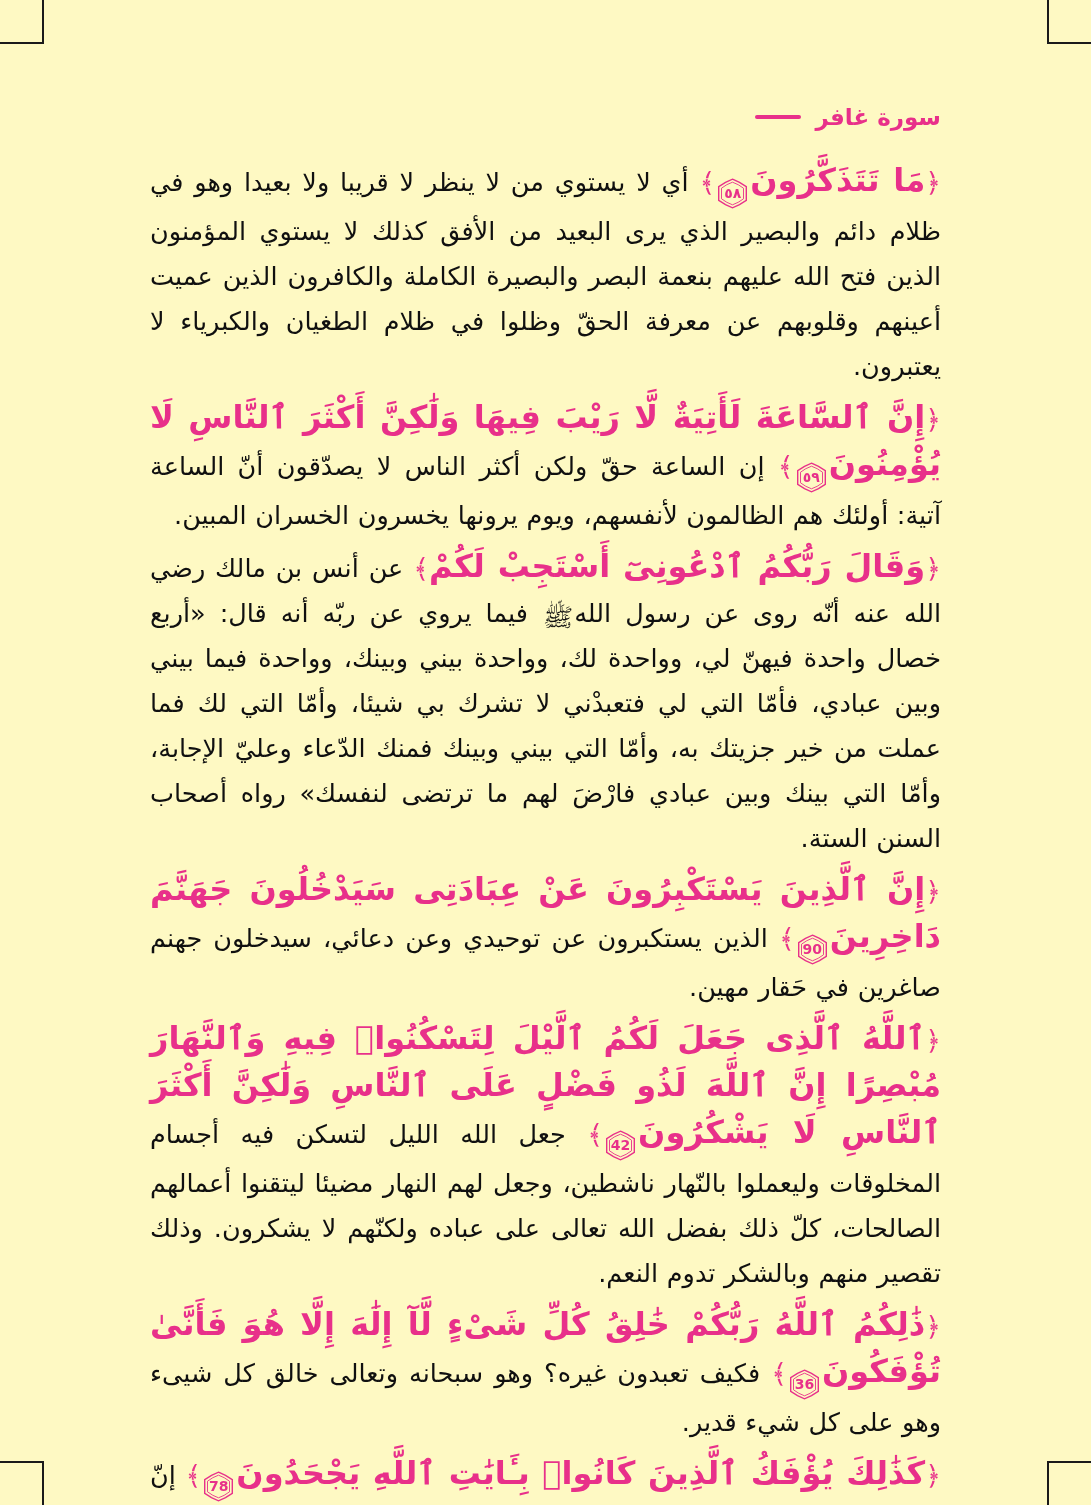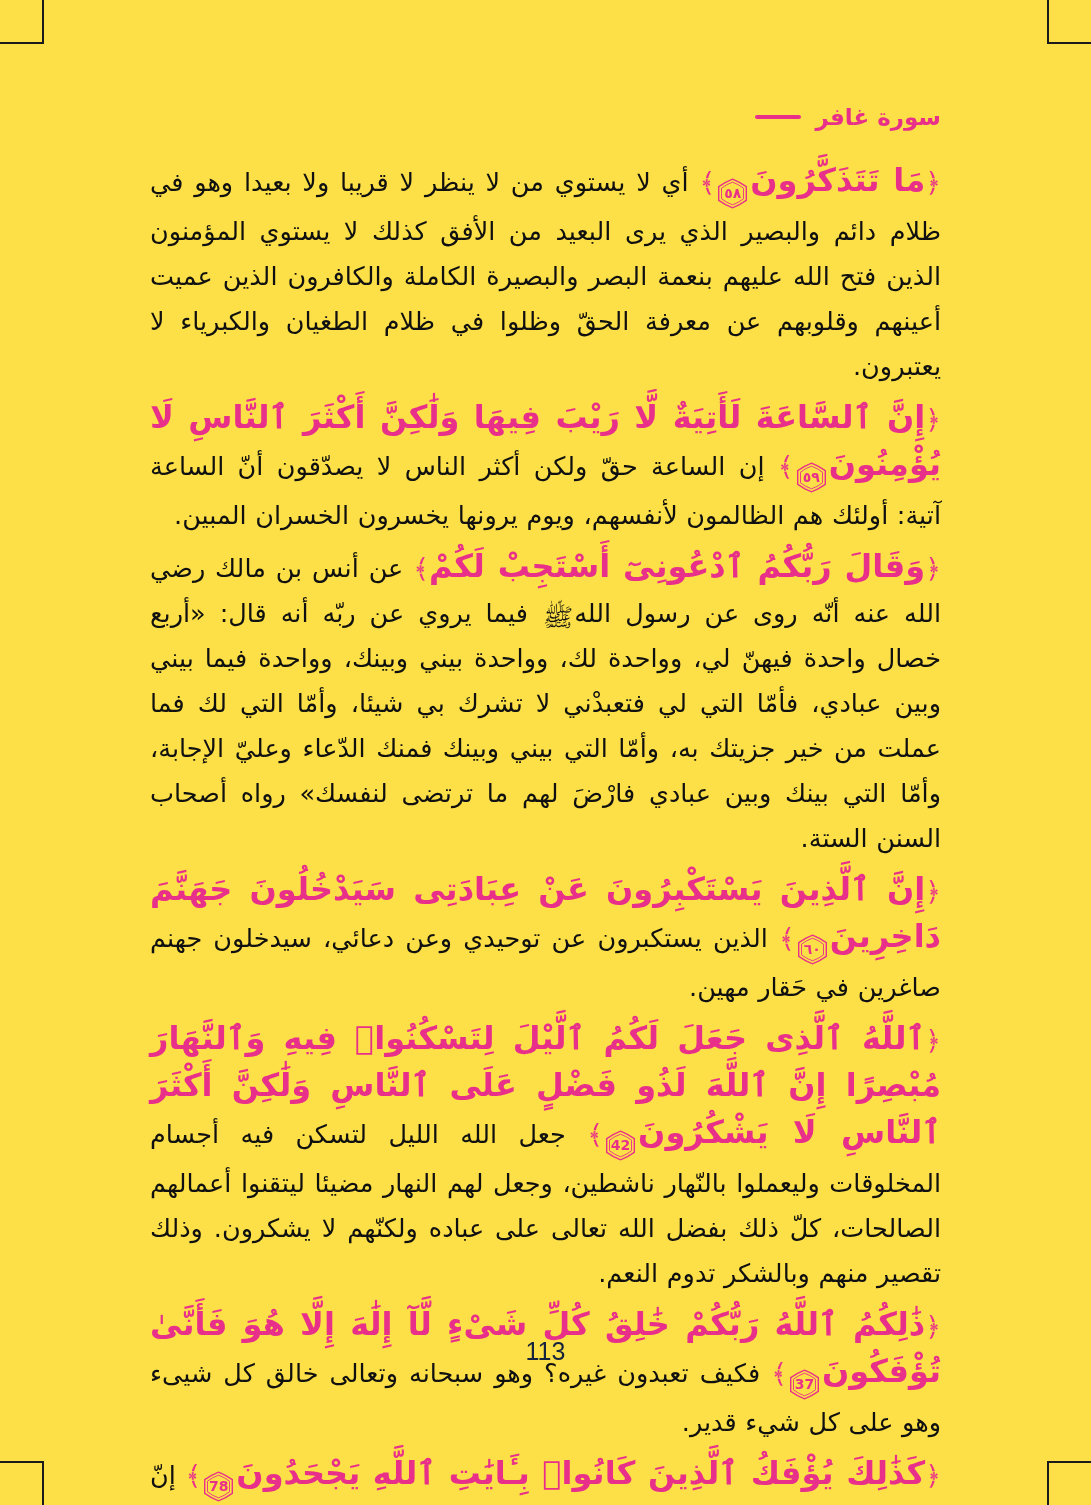--- a/index.html
+++ b/index.html
@@ -10,21 +10,21 @@
   }
 
   body {
     font-family: "DejaVu Sans", "Liberation Sans", sans-serif;
   }
 
   #page {
     position: relative;
     width: 1091px;
     height: 1505px;
-    background: #fde047;
+    background: #fef9c3;
     overflow: hidden;
     margin: 0 auto;
   }
 
   
   .crop {
     position: absolute;
     background: #1a1a1a;
   }
   .crop.v { width: 1.6px; height: 44px; }
@@ -193,45 +193,44 @@
       <span class="brk">﴿</span><span class="quran">وَقَالَ رَبُّكُمُ ٱدْعُونِىٓ أَسْتَجِبْ لَكُمْ</span><span class="brk">﴾</span>
       <span>عن أنس بن مالك رضي الله عنه أنّه روى عن رسول الله</span><span class="salawat">ﷺ</span>
       <span>فيما يروي عن ربّه أنه قال: «أربع خصال واحدة فيهنّ لي، وواحدة لك، وواحدة بيني وبينك، وواحدة فيما بيني وبين عبادي، فأمّا التي لي فتعبدْني لا تشرك بي شيئا، وأمّا التي لك فما عملت من خير جزيتك به، وأمّا التي بيني وبينك فمنك الدّعاء وعليّ الإجابة، وأمّا التي بينك وبين عبادي فارْضَ لهم ما ترتضى لنفسك» رواه أصحاب السنن الستة.</span>
     </p>
 
 
     <p class="para">
       <span class="brk">﴿</span><span class="quran">إِنَّ ٱلَّذِينَ يَسْتَكْبِرُونَ عَنْ عِبَادَتِى سَيَدْخُلُونَ جَهَنَّمَ دَاخِرِينَ</span><span class="ayah-num"><svg viewBox="0 0 31 31">
             <polygon points="15.5,1.2 22.5,4.3 29.3,8.6 29.3,22.4 22.5,26.7 15.5,29.8 8.5,26.7 1.7,22.4 1.7,8.6 8.5,4.3" fill="none" stroke="#E8308A" stroke-width="1.4"></polygon>
             <polygon points="15.5,4.2 21.2,6.7 26.5,10.2 26.5,20.8 21.2,24.3 15.5,26.8 9.8,24.3 4.5,20.8 4.5,10.2 9.8,6.7" fill="none" stroke="#E8308A" stroke-width="0.9"></polygon>
-          </svg><span>٦٠</span></span><span class="brk">﴾</span>
+          </svg><span>90</span></span><span class="brk">﴾</span>
       <span>الذين يستكبرون عن توحيدي وعن دعائي، سيدخلون جهنم صاغرين في حَقار مهين.</span>
     </p>
 
     <p class="para">
       <span class="brk">﴿</span><span class="quran">ٱللَّهُ ٱلَّذِى جَعَلَ لَكُمُ ٱلَّيْلَ لِتَسْكُنُوا۟ فِيهِ وَٱلنَّهَارَ مُبْصِرًا إِنَّ ٱللَّهَ لَذُو فَضْلٍ عَلَى ٱلنَّاسِ وَلَٰكِنَّ أَكْثَرَ ٱلنَّاسِ لَا يَشْكُرُونَ</span><span class="ayah-num"><svg viewBox="0 0 31 31">
             <polygon points="15.5,1.2 22.5,4.3 29.3,8.6 29.3,22.4 22.5,26.7 15.5,29.8 8.5,26.7 1.7,22.4 1.7,8.6 8.5,4.3" fill="none" stroke="#E8308A" stroke-width="1.4"></polygon>
             <polygon points="15.5,4.2 21.2,6.7 26.5,10.2 26.5,20.8 21.2,24.3 15.5,26.8 9.8,24.3 4.5,20.8 4.5,10.2 9.8,6.7" fill="none" stroke="#E8308A" stroke-width="0.9"></polygon>
           </svg><span>42</span></span><span class="brk">﴾</span>
       <span>جعل الله الليل لتسكن فيه أجسام المخلوقات وليعملوا بالنّهار ناشطين، وجعل لهم النهار مضيئا ليتقنوا أعمالهم الصالحات، كلّ ذلك بفضل الله تعالى على عباده ولكنّهم لا يشكرون. وذلك تقصير منهم وبالشكر تدوم النعم.</span>
     </p>
 
     <p class="para">
       <span class="brk">﴿</span><span class="quran">ذَٰلِكُمُ ٱللَّهُ رَبُّكُمْ خَٰلِقُ كُلِّ شَىْءٍ لَّآ إِلَٰهَ إِلَّا هُوَ فَأَنَّىٰ تُؤْفَكُونَ</span><span class="ayah-num"><svg viewBox="0 0 31 31">
             <polygon points="15.5,1.2 22.5,4.3 29.3,8.6 29.3,22.4 22.5,26.7 15.5,29.8 8.5,26.7 1.7,22.4 1.7,8.6 8.5,4.3" fill="none" stroke="#E8308A" stroke-width="1.4"></polygon>
             <polygon points="15.5,4.2 21.2,6.7 26.5,10.2 26.5,20.8 21.2,24.3 15.5,26.8 9.8,24.3 4.5,20.8 4.5,10.2 9.8,6.7" fill="none" stroke="#E8308A" stroke-width="0.9"></polygon>
-          </svg><span>37</span></span><span class="brk">﴾</span>
+          </svg><span>36</span></span><span class="brk">﴾</span>
       <span>فكيف تعبدون غيره؟ وهو سبحانه وتعالى خالق كل شيىء وهو على كل شيء قدير.</span>
     </p>
 
     <p class="para">
       <span class="brk">﴿</span><span class="quran">كَذَٰلِكَ يُؤْفَكُ ٱلَّذِينَ كَانُوا۟ بِـَٔايَٰتِ ٱللَّهِ يَجْحَدُونَ</span><span class="ayah-num"><svg viewBox="0 0 31 31">
             <polygon points="15.5,1.2 22.5,4.3 29.3,8.6 29.3,22.4 22.5,26.7 15.5,29.8 8.5,26.7 1.7,22.4 1.7,8.6 8.5,4.3" fill="none" stroke="#E8308A" stroke-width="1.4"></polygon>
             <polygon points="15.5,4.2 21.2,6.7 26.5,10.2 26.5,20.8 21.2,24.3 15.5,26.8 9.8,24.3 4.5,20.8 4.5,10.2 9.8,6.7" fill="none" stroke="#E8308A" stroke-width="0.9"></polygon>
           </svg><span>78</span></span><span class="brk">﴾</span>
       <span>إنّ عبادة غير الله سبحانه وتعالى، إفك وكذب وطغيان. وقد جحد الذين كفروا ومن قبلهم من الأمم،</span>
     </p>
 
   </div>
 
-  <div class="folio">113</div>
 
 </div>
 
 </body></html>

